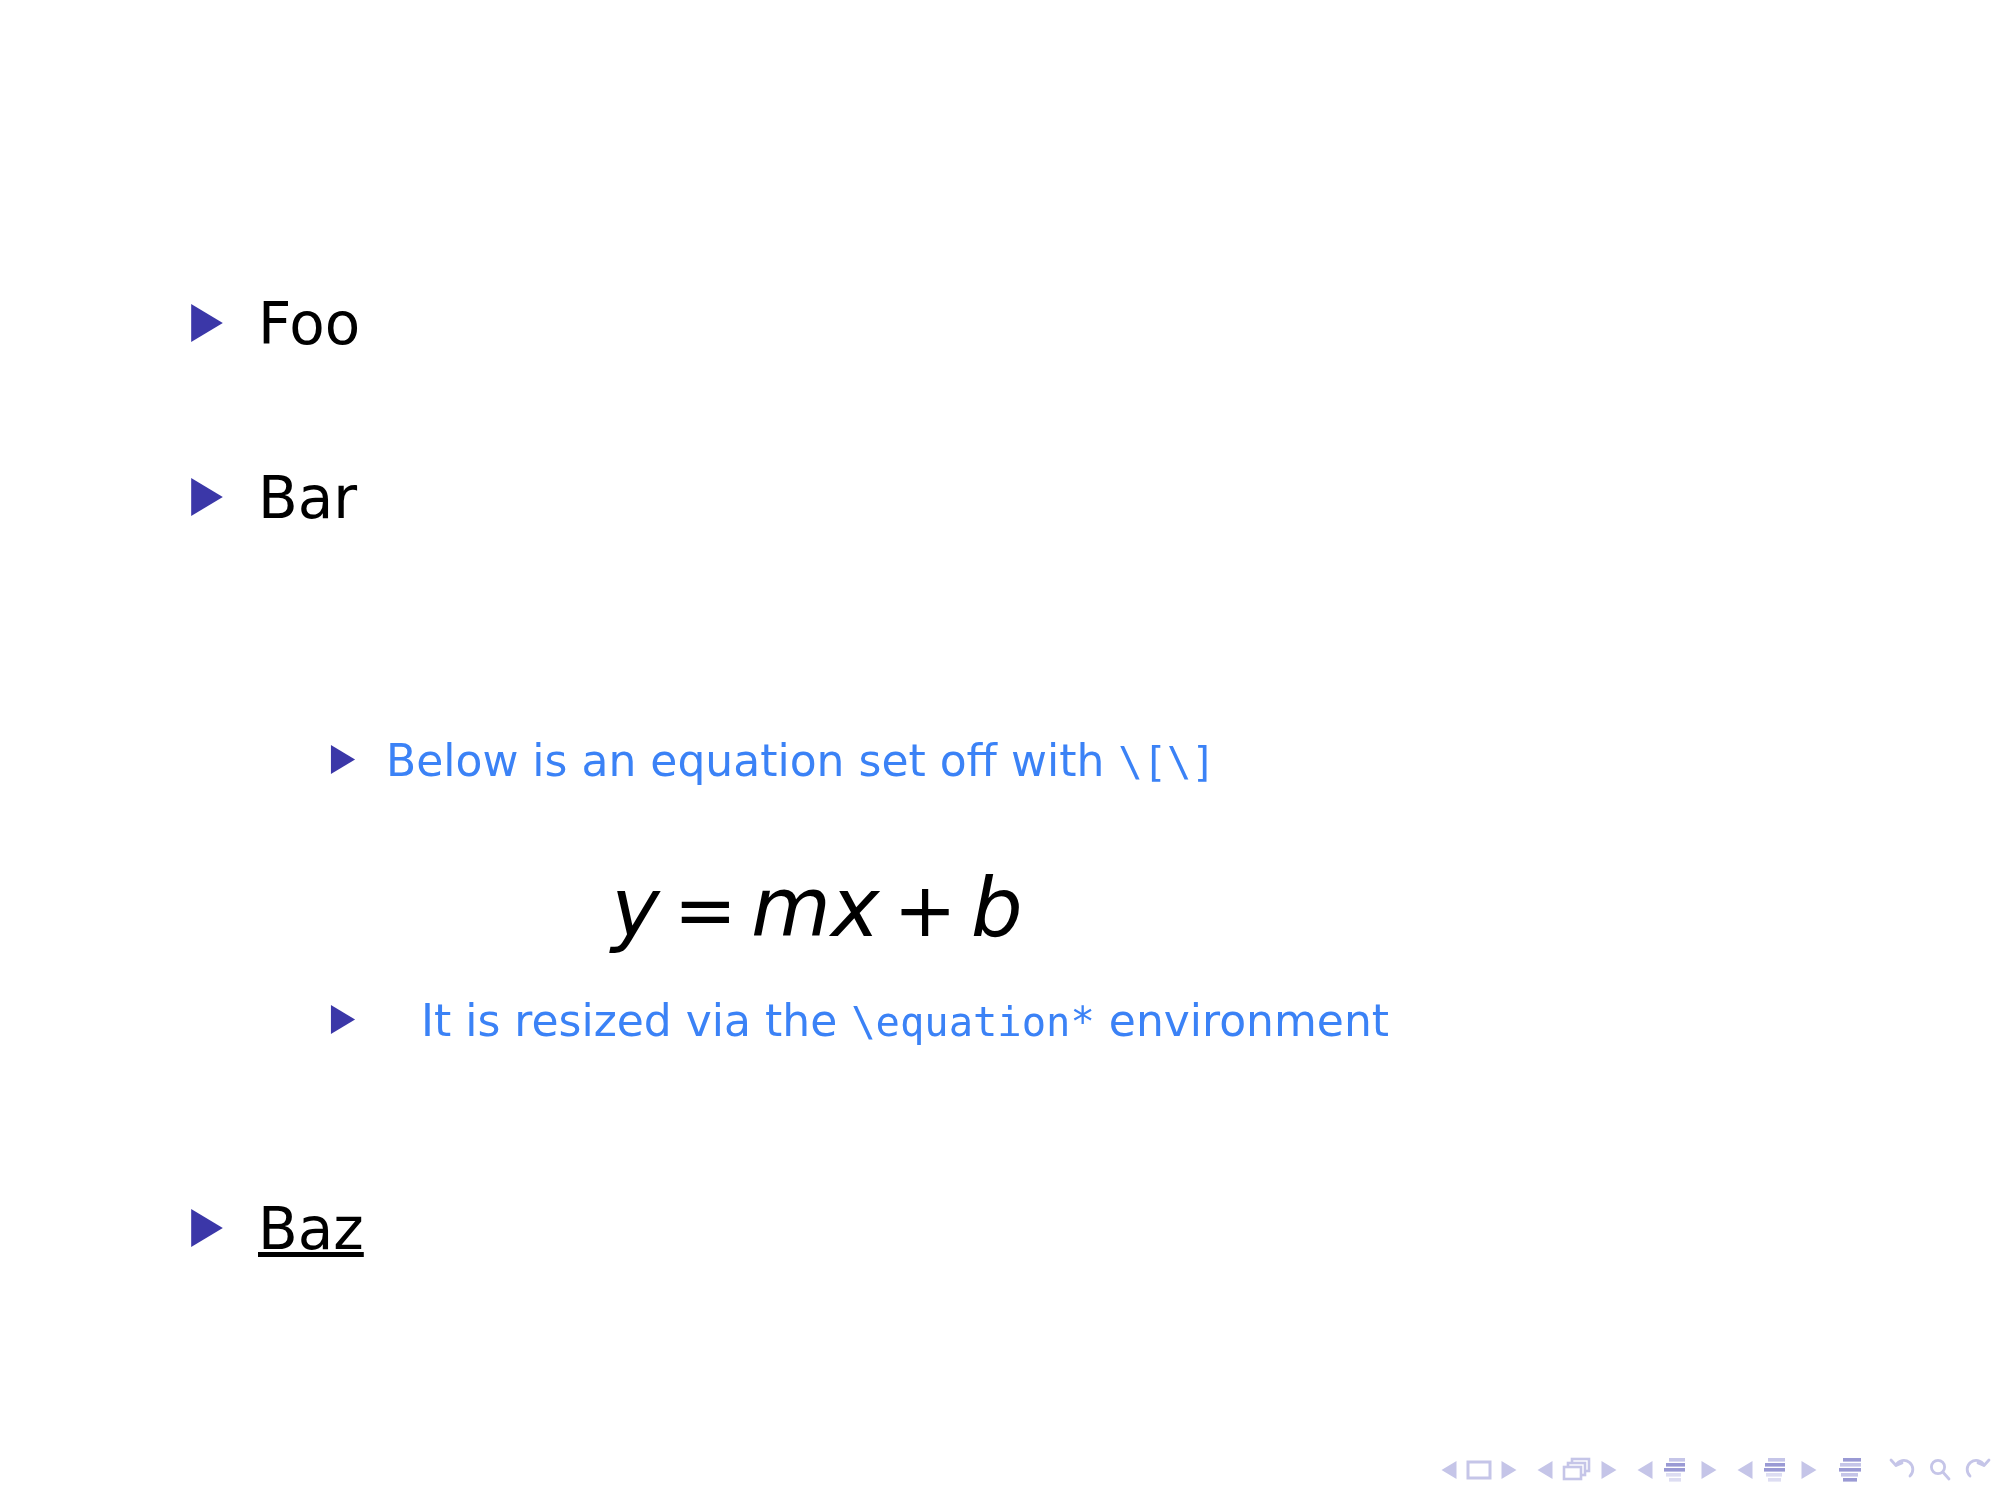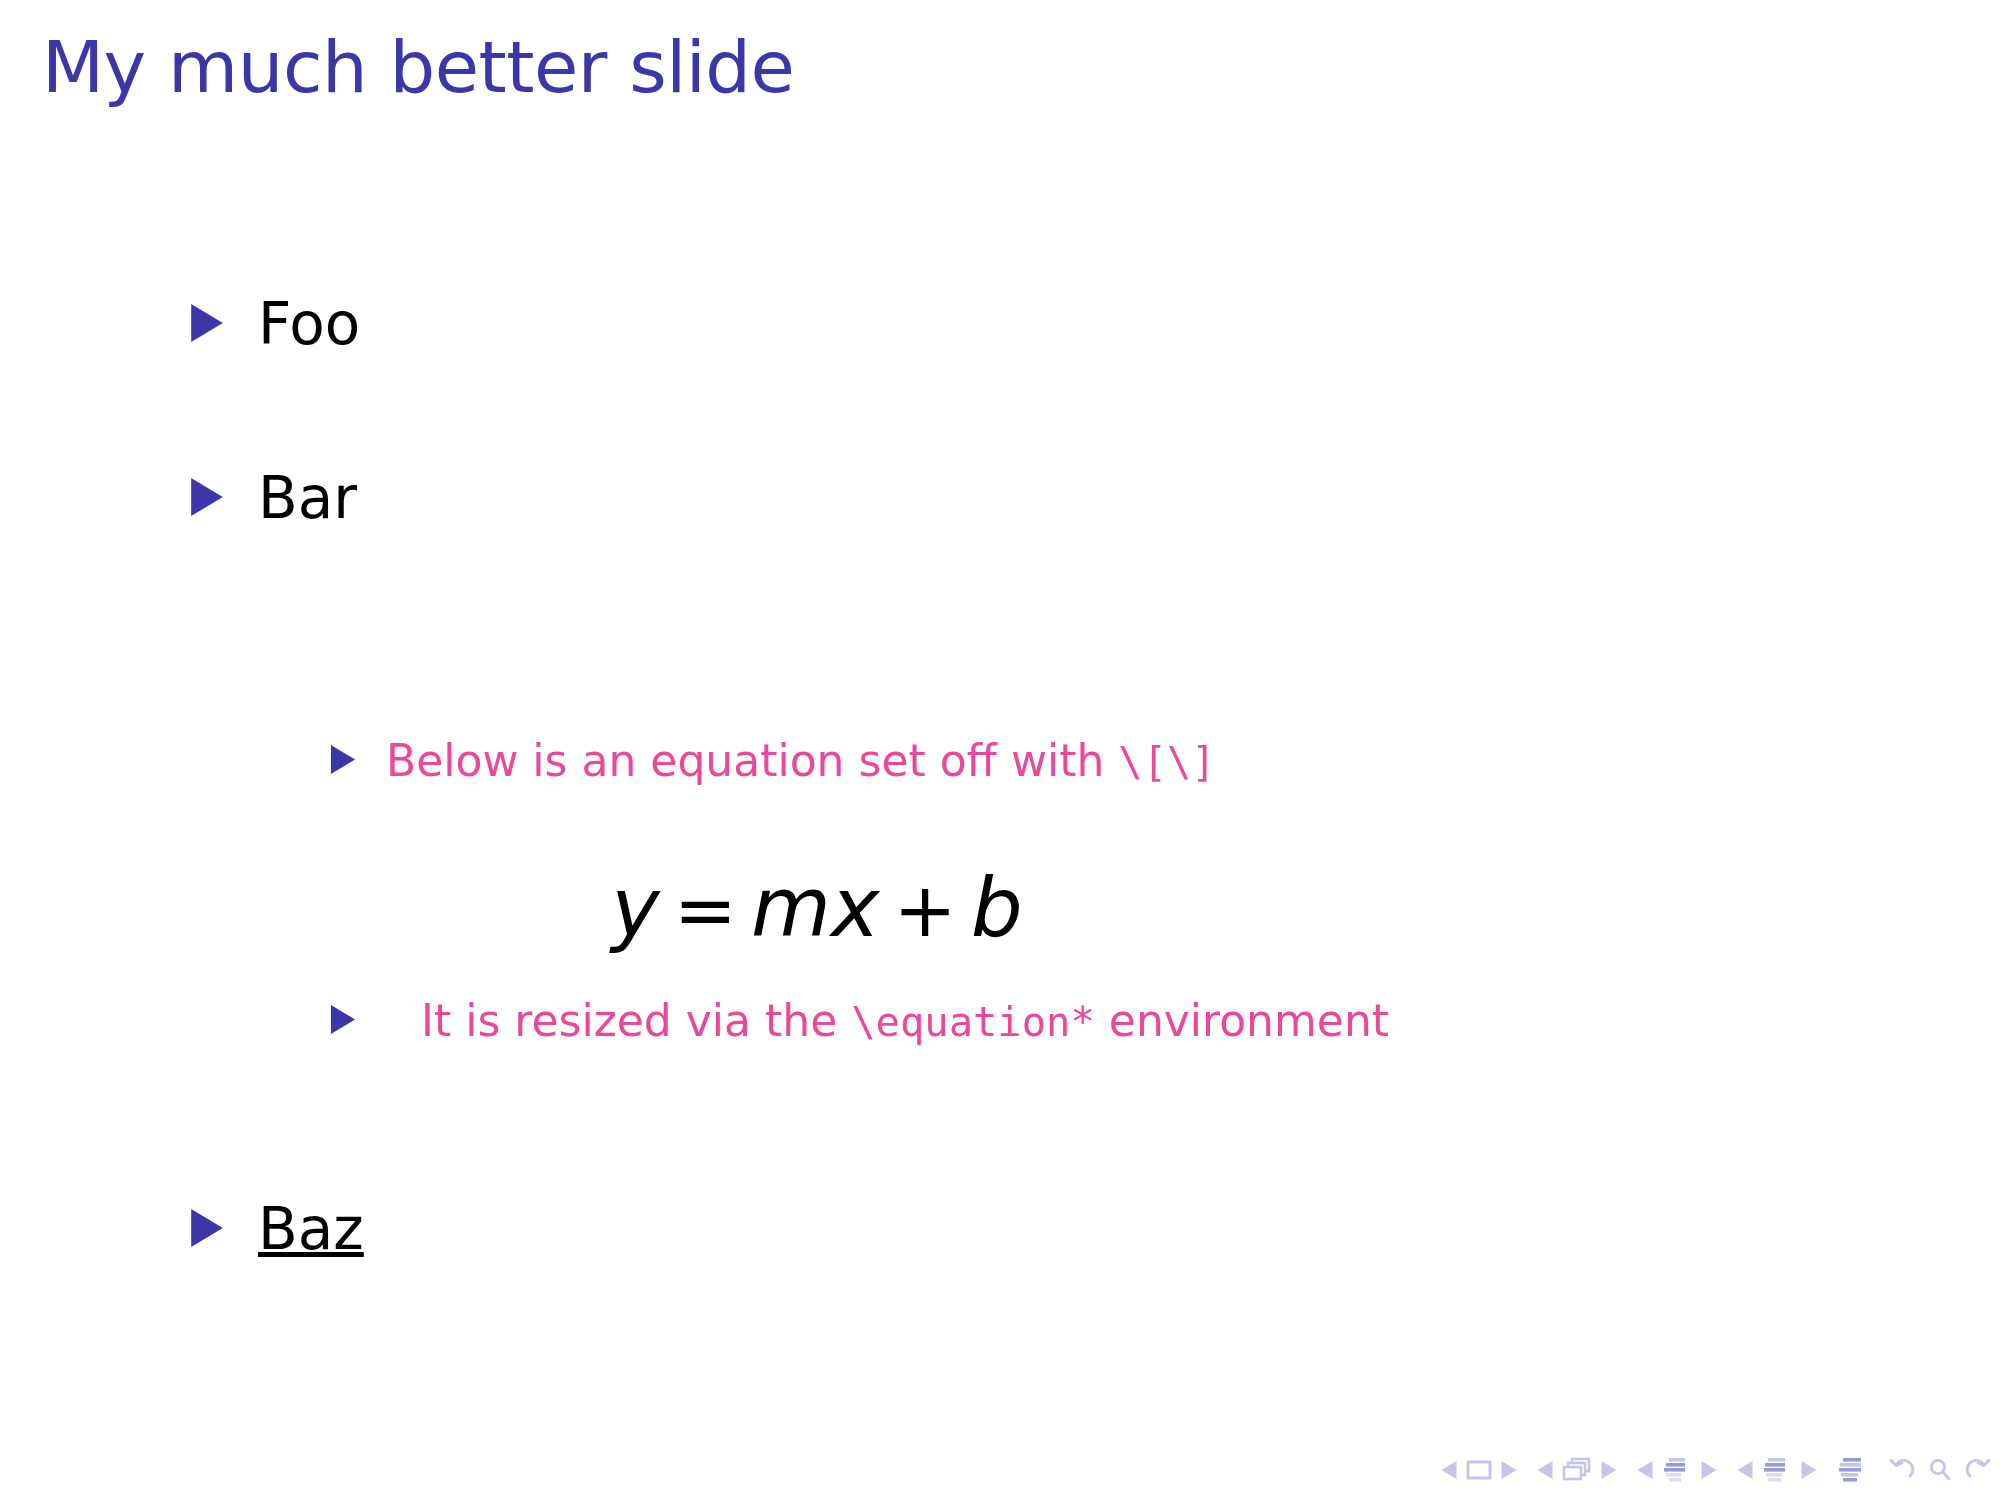--- a/index.html
+++ b/index.html
@@ -59,21 +59,21 @@
   .item.lvl1 .marker svg {
     width: 34px;
     height: 38px;
     display: block;
   }
 
   
   .item.lvl2 {
     left: 330px;
     font-size: 44px;
-    color: #ec4899;
+    color: #3b82f6;
   }
   .item.lvl2 .marker {
     width: 36px;
     margin-right: 20px;
   }
   .item.lvl2 .marker svg {
     width: 26px;
     height: 29px;
     display: block;
   }
@@ -141,21 +141,20 @@
   .nav-tri { display: block; }
   .nav-ico { display: block; }
 
   
 </style>
 </head>
 <body>
 
 <div class="slide">
 
-  <div class="frame-title">My much better slide</div>
 
   <div class="body">
 
     <div class="item lvl1" style="top:110px;justify-content:center;">
       <span class="marker">
         <svg viewBox="0 0 10 12">
             <polygon points="0,0 10,6 0,12" fill="#3B37A8"></polygon>
           </svg>
       </span>
       <span class="item-label">Foo</span>

